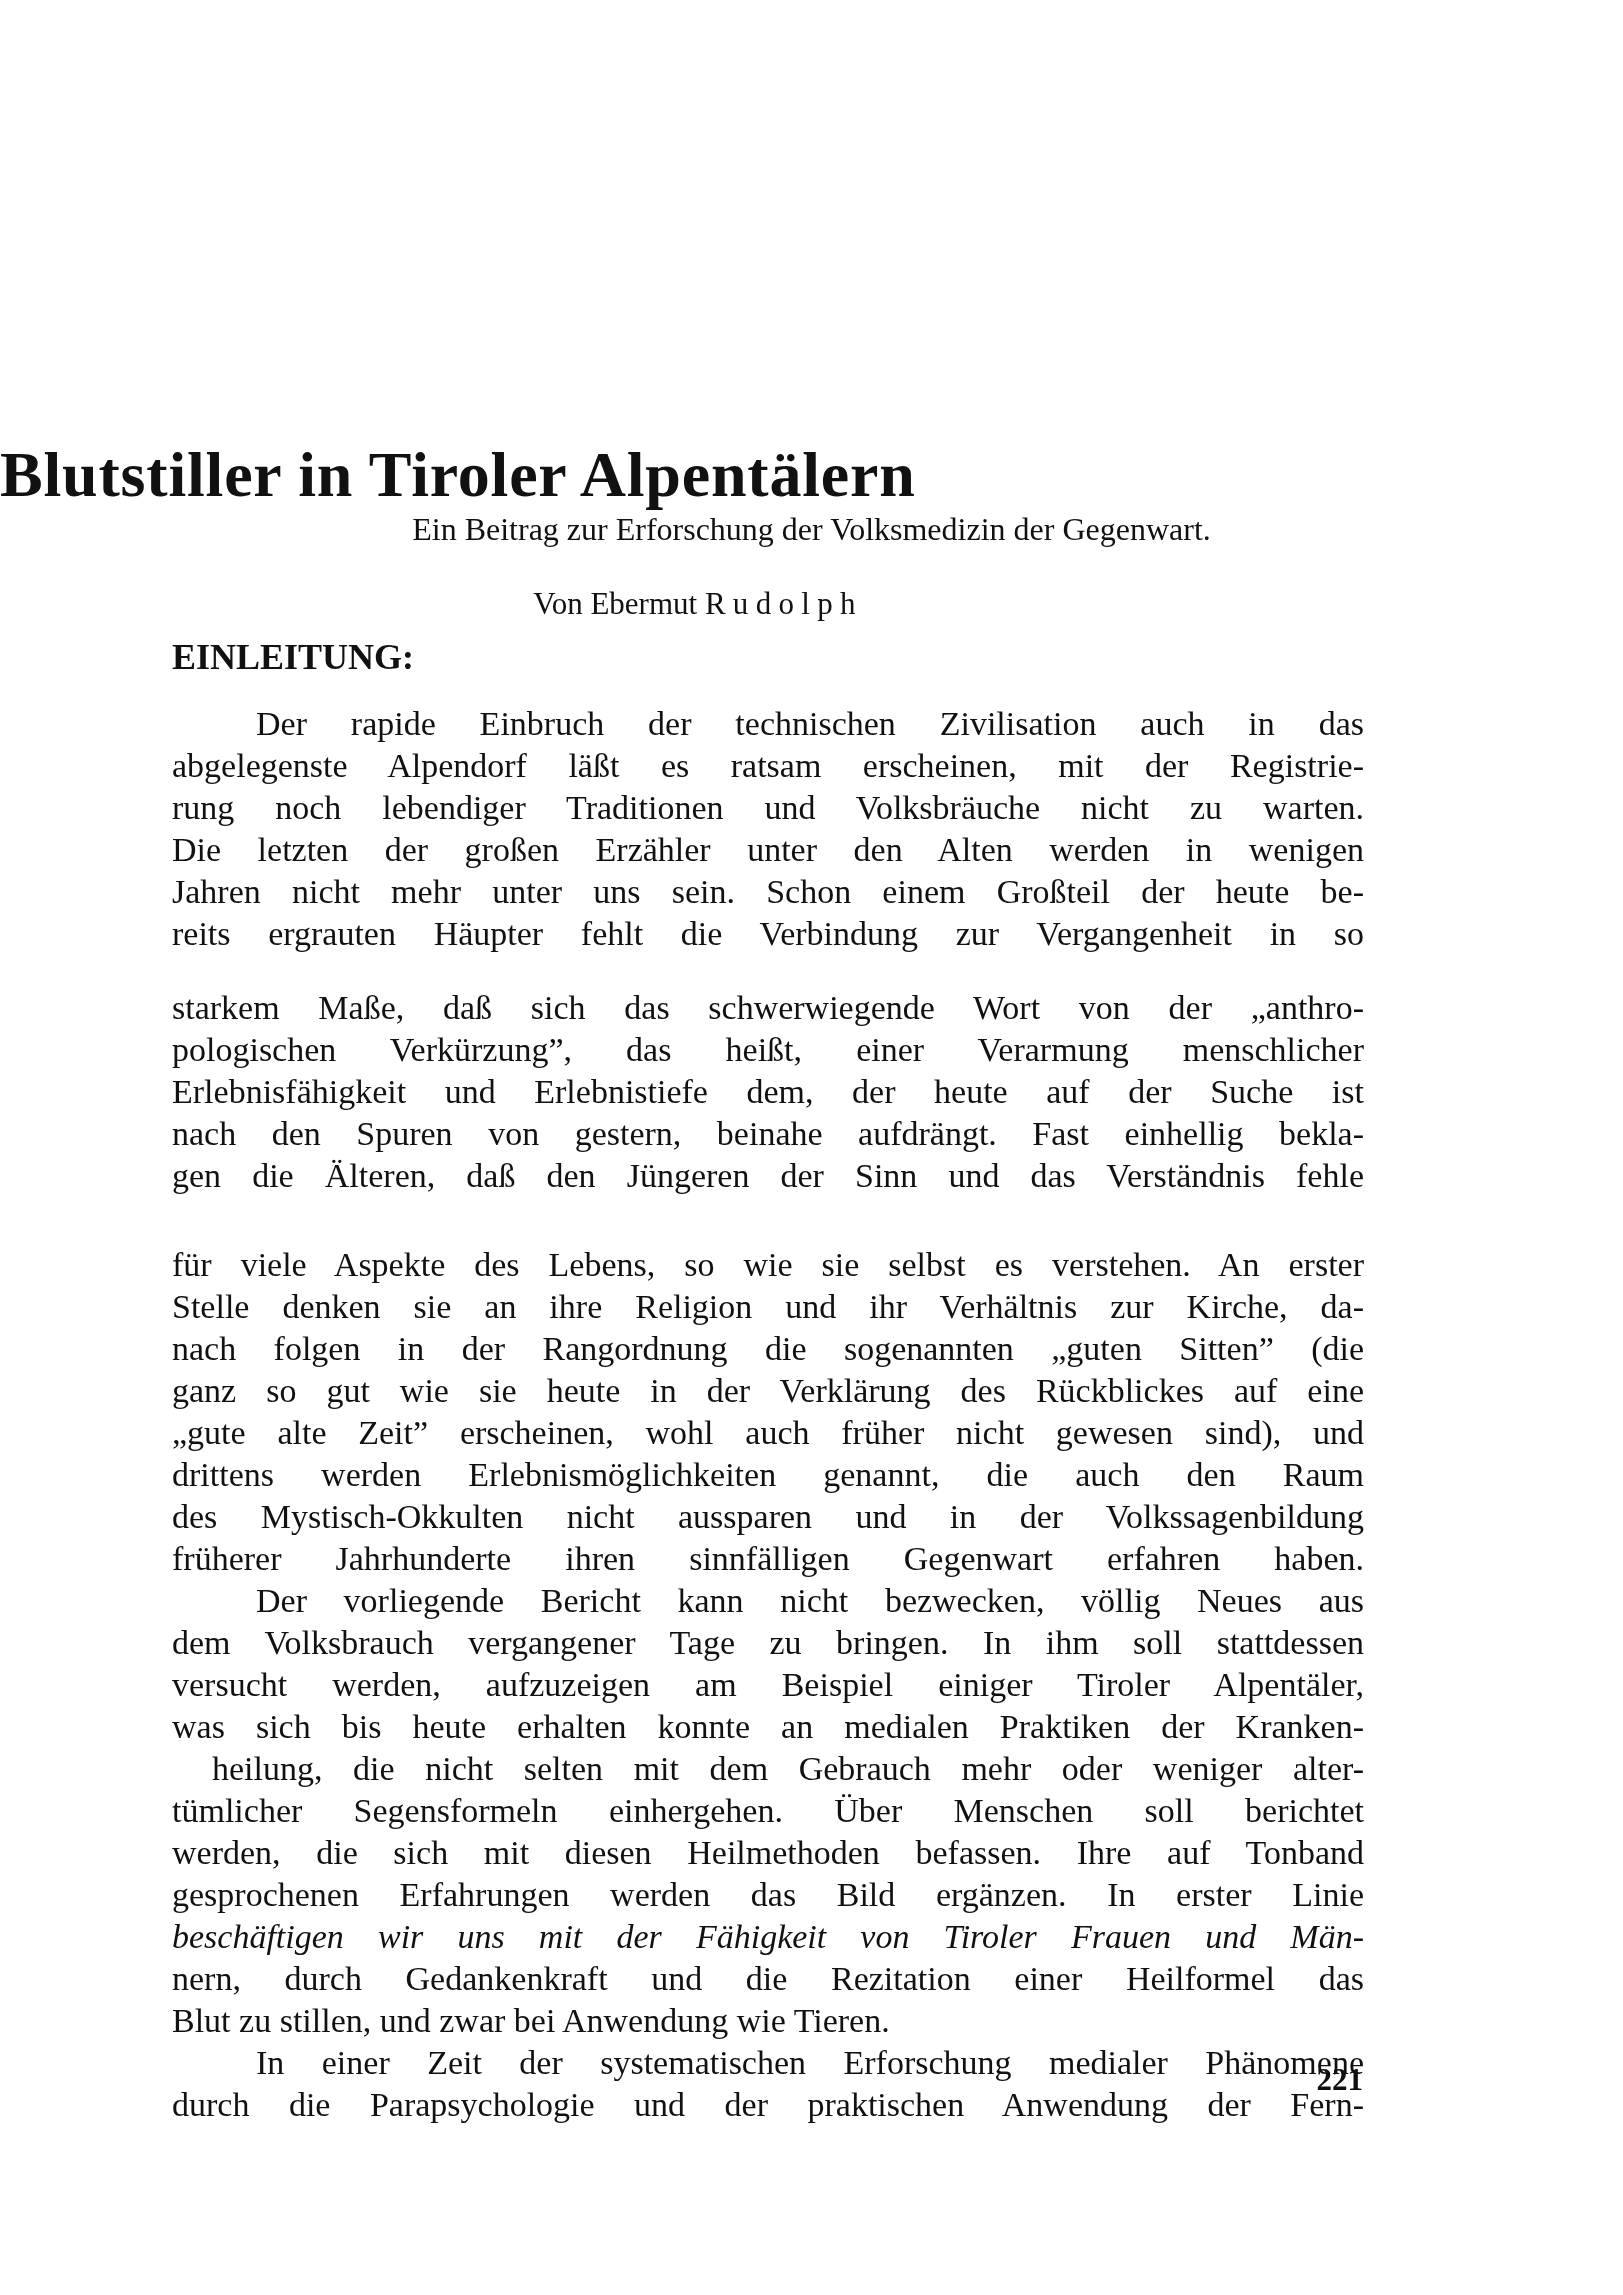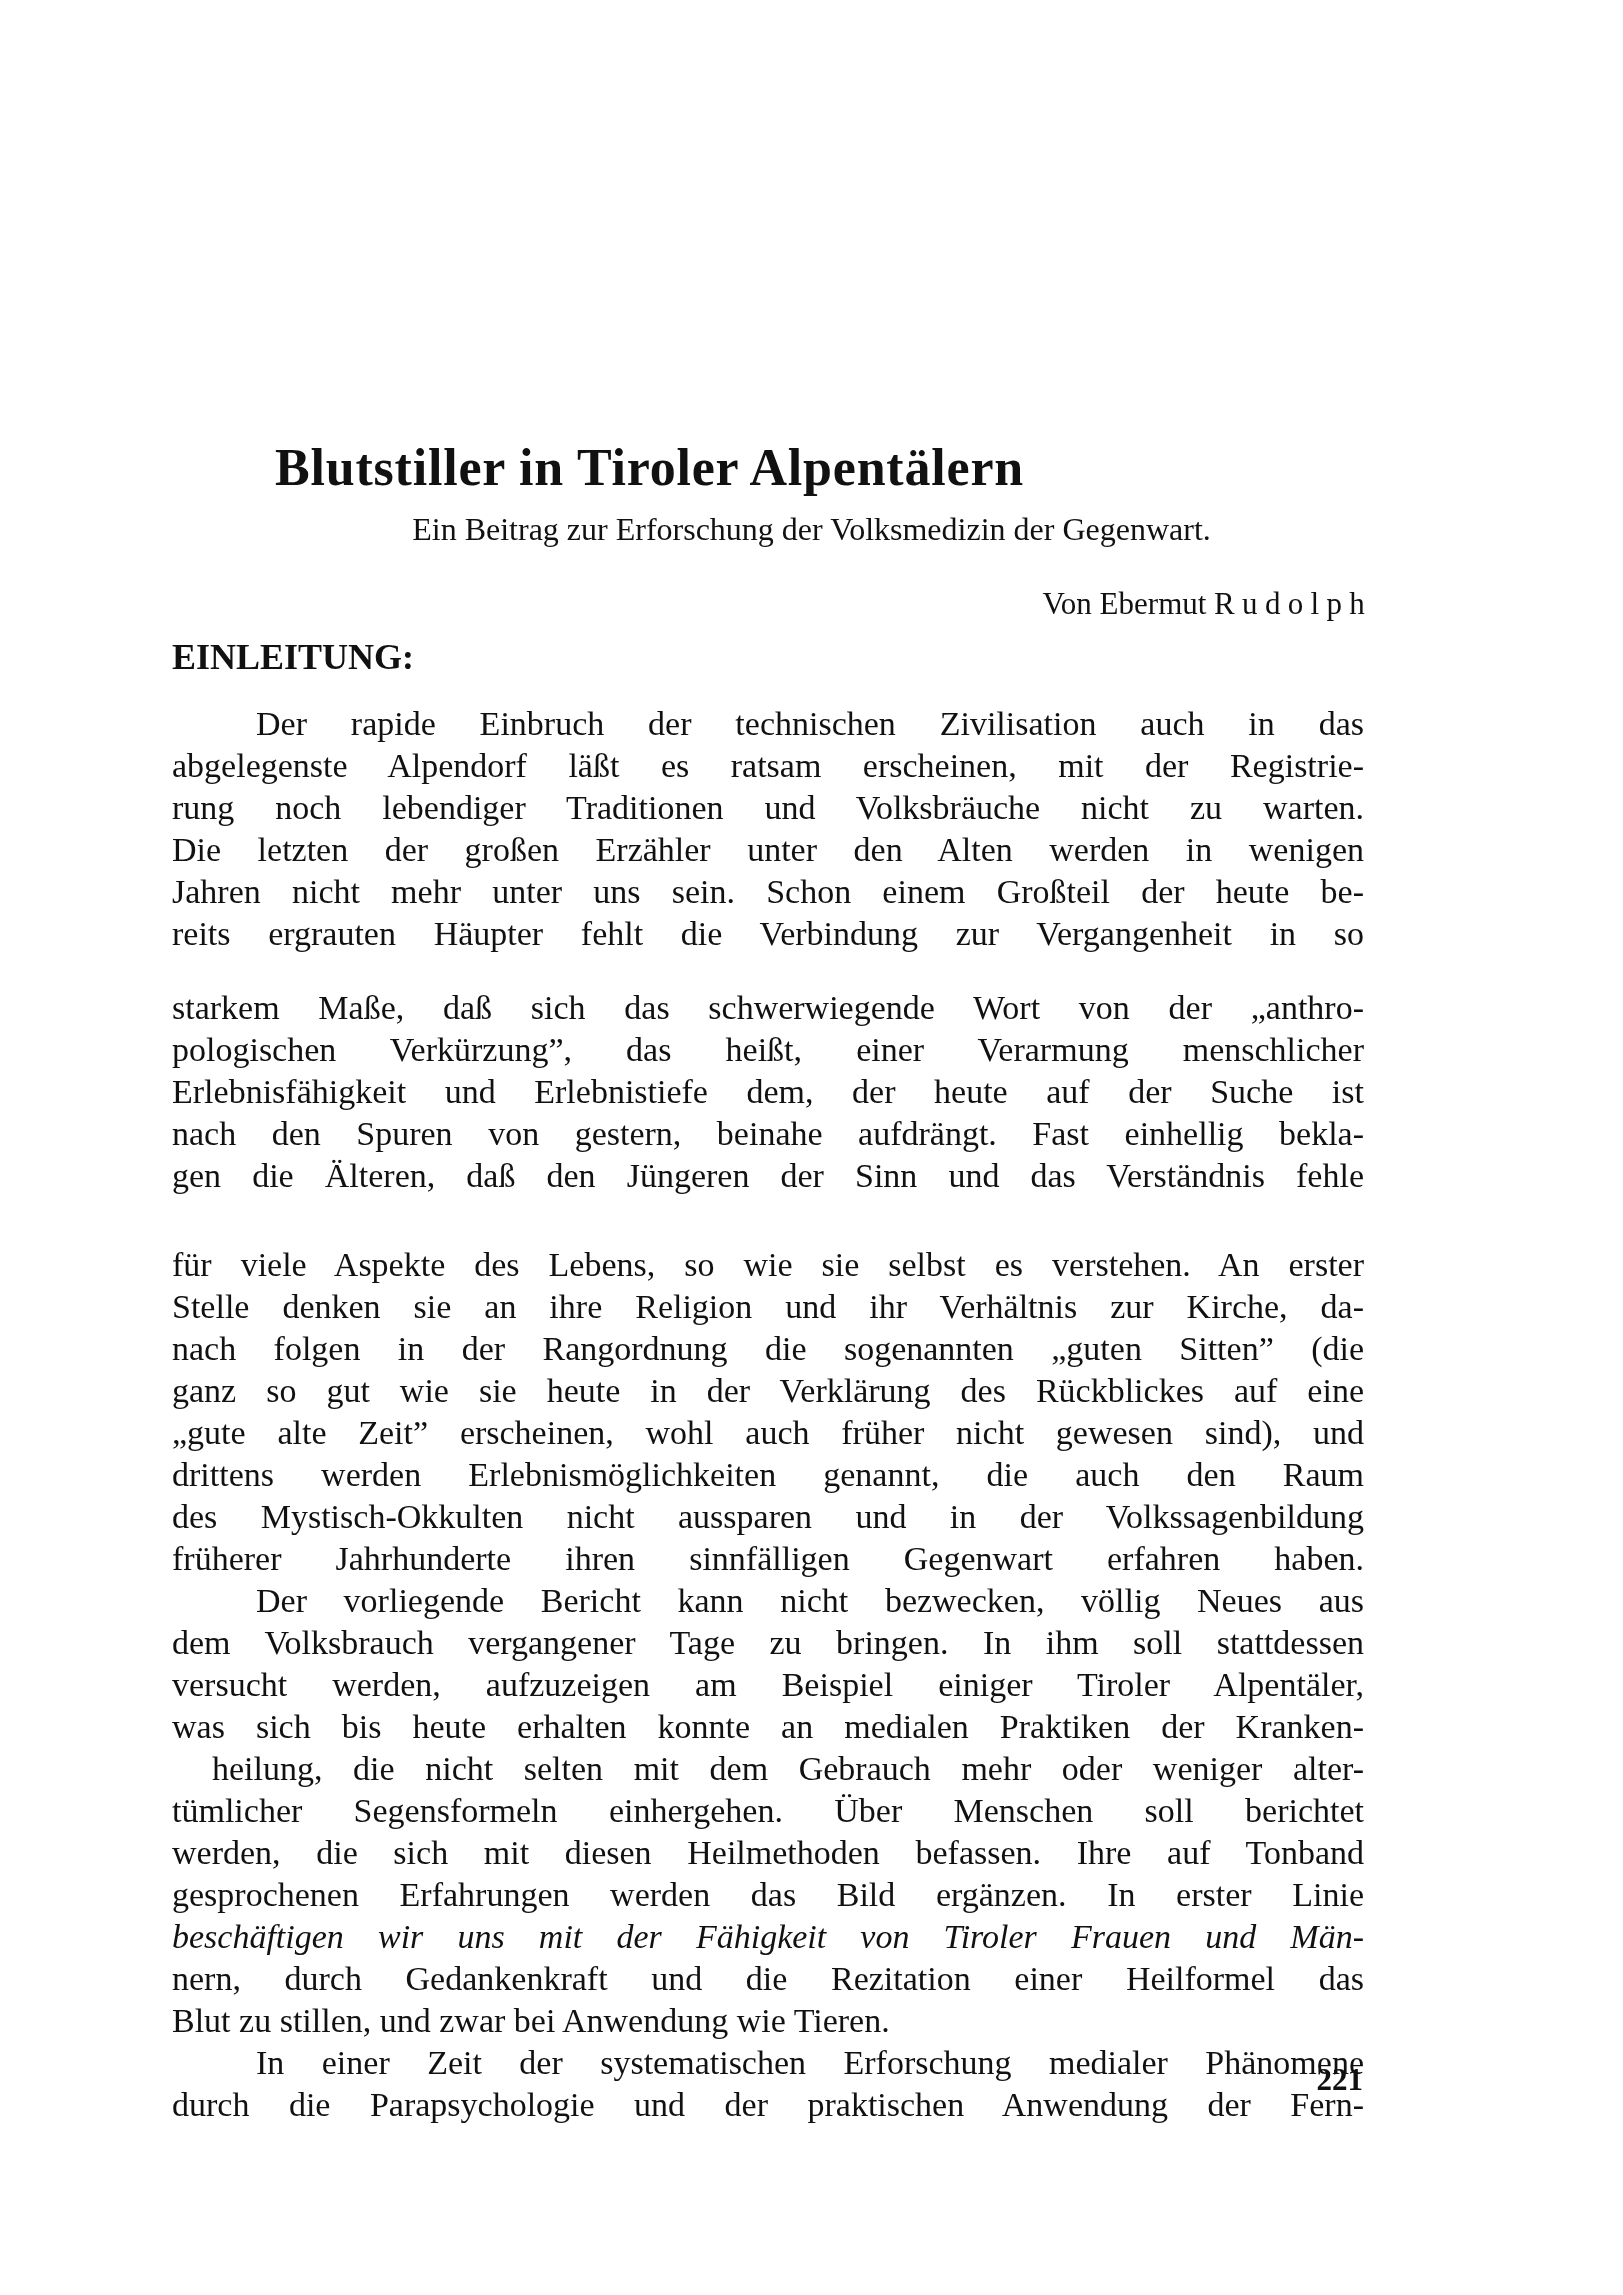--- a/index.html
+++ b/index.html
@@ -1,23 +1,23 @@
 <!DOCTYPE html>
 <html style="font-size:13px"><head>
   <meta charset="utf-8">
   <style>
     html, body { margin: 0; padding: 0; background: #ffffff; }
     body { width: 1623px; height: 2295px; position: relative; overflow: hidden;
            font-family: "Liberation Serif", "DejaVu Serif", serif; color: #111; }
     .page { position: absolute; left: 0; top: 0; width: 1623px; height: 2295px; }
-    .title { position: absolute; left: 0; width: 1299px; top: 438px; text-align: center;
-             font-size: 52px; font-weight: bold; letter-spacing: 0.8px; }
+    .title { position: absolute; left: 0; width: 1299px; top: 438px; 
+             font-size: 64px; font-weight: bold; letter-spacing: 0.8px; }
     .subtitle { position: absolute; left: 0; width: 1623px; top: 511px; text-align: center;
                 font-size: 32px; font-weight: normal; }
-    .author { position: absolute; left: 8px; width: 1364px; top: 586px; text-align: right;
+    .author { position: absolute; left: 16px; width: 1364px; top: 586px; text-align: center;
               font-size: 31px; }
     .author .spaced { letter-spacing: 7.3px; }
     .section-heading { position: absolute; left: 172px; top: 636px; font-size: 36px; font-weight: bold; }
     .body { position: absolute; left: 172px; width: 1192px; top: 703px; }
     .line { height: 42px; line-height: 42px; font-size: 34px; white-space: nowrap;
             text-align: justify; text-align-last: justify; }
     .line.last { text-align-last: left; }
     .line.indent { padding-left: 84px; }
     .page-number { position: absolute; right: 260px; top: 2062px; font-size: 31px; font-weight: bold; }
   </style>

